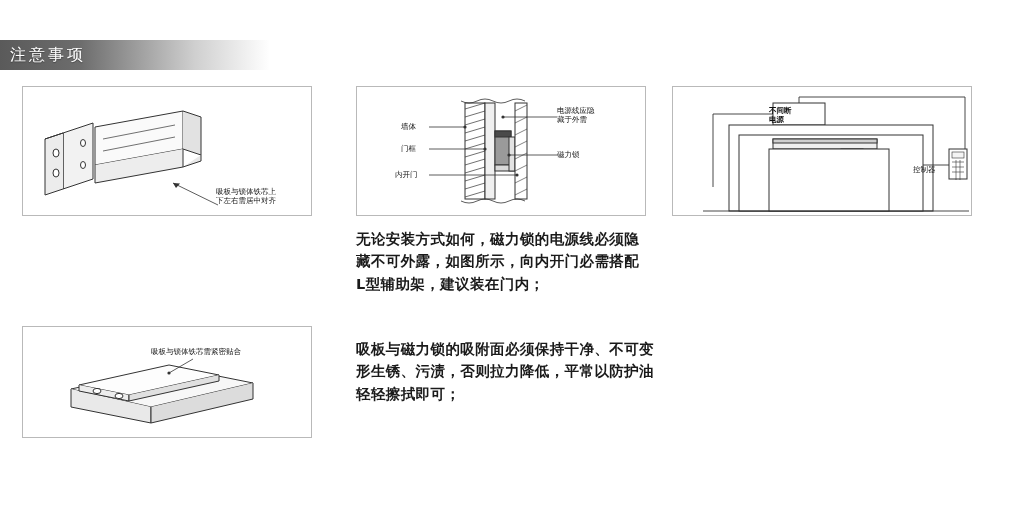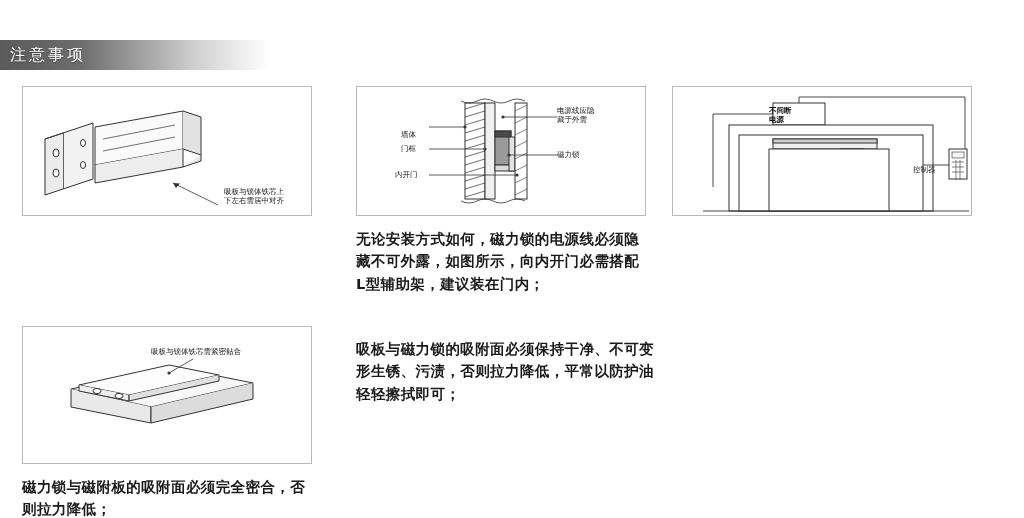--- a/index.html
+++ b/index.html
@@ -95,21 +95,21 @@
           <path d="M160 24 L178 30 L178 68 L160 62" fill="#e2e2e2"></path>
           <path d="M160 80 L178 74 L178 68" fill="#e8e8e8"></path>
 
           <path d="M80 52 L152 38" stroke-width=".7"></path>
           <path d="M80 64 L152 50" stroke-width=".7"></path>
 
           <path d="M150 96 L195 118" stroke-width=".8"></path>
           <path d="M150 96 l7 .5 l-4 4.5 Z" fill="#333" stroke="none"></path>
         </g>
       </svg>
-      <div class="lbl" style="left:193px; top:100px;margin-left:8px;">吸板与锁体铁芯上<br>下左右需居中对齐</div>
+      <div class="lbl" style="left:193px; top:100px;">吸板与锁体铁芯上<br>下左右需居中对齐</div>
     </div>
   </div>
 
   <div class="col col2">
     <div class="figbox fig-h130">
       <svg width="290" height="130" viewBox="0 0 290 130">
         <g fill="none" stroke="#333" stroke-width="1">
 
           <rect x="108" y="16" width="20" height="96" fill="#fff"></rect>
           <g stroke-width=".7">
@@ -157,21 +157,21 @@
           <path d="M146 30 L200 30" stroke-width=".8"></path>
           <path d="M152 68 L200 68" stroke-width=".8"></path>
 
           <circle cx="108" cy="40" r="1.6" fill="#333" stroke="none"></circle>
           <circle cx="128" cy="62" r="1.6" fill="#333" stroke="none"></circle>
           <circle cx="160" cy="88" r="1.6" fill="#333" stroke="none"></circle>
           <circle cx="146" cy="30" r="1.6" fill="#333" stroke="none"></circle>
           <circle cx="152" cy="68" r="1.6" fill="#333" stroke="none"></circle>
         </g>
       </svg>
-      <div class="lbl" style="left:44px; top:35px;margin-top:8px;">墙体</div>
+      <div class="lbl" style="left:44px; top:35px;">墙体</div>
       <div class="lbl" style="left:44px; top:57px;">门框</div>
       <div class="lbl" style="left:38px; top:83px;">内开门</div>
       <div class="lbl" style="left:200px; top:19px;">电源线应隐<br>藏于外需</div>
       <div class="lbl" style="left:200px; top:63px;">磁力锁</div>
     </div>
     <div class="caption">无论安装方式如何，磁力锁的电源线必须隐藏不可外露，如图所示，向内开门必需搭配L型辅助架，建议装在门内；</div>
   </div>
 
   <div class="col col3">
     <div class="figbox fig-h130" style="width:300px;">
@@ -203,41 +203,40 @@
 
           <path d="M30 124 L296 124" stroke-width=".9"></path>
         </g>
       </svg>
       <div class="lbl" style="left:96px; top:19px; text-align:left;font-weight:bold;">不间断<br>电源</div>
       <div class="lbl" style="left:240px; top:78px;">控制器</div>
     </div>
   </div>
 
   <div class="col col1b">
-    <div class="figbox fig-h115" style="width:290px;height:138px;">
+    <div class="figbox fig-h115" style="width:290px;height:112px;">
       <svg width="290" height="118" viewBox="0 0 290 118">
         <g fill="none" stroke="#333" stroke-width="1">
 
           <path d="M48 62 L150 40 L230 56 L128 80 Z" fill="#f7f7f7"></path>
           <path d="M48 62 L48 80 L128 96 L128 80" fill="#e9e9e9"></path>
           <path d="M128 80 L128 96 L230 72 L230 56" fill="#dcdcdc"></path>
 
           <path d="M56 58 L146 38 L196 48 L106 68 Z" fill="#fdfdfd"></path>
           <path d="M56 58 L56 64 L106 74 L106 68" fill="#ededed"></path>
           <path d="M106 68 L106 74 L196 54 L196 48" fill="#e0e0e0"></path>
 
           <ellipse cx="74" cy="64" rx="4" ry="2.6" fill="#fff"></ellipse>
           <ellipse cx="96" cy="69" rx="4" ry="2.6" fill="#fff"></ellipse>
 
           <path d="M146 46 L170 32" stroke-width=".8"></path>
           <circle cx="146" cy="46" r="1.6" fill="#333" stroke="none"></circle>
         </g>
       </svg>
       <div class="lbl" style="left:128px; top:20px;">吸板与锁体铁芯需紧密贴合</div>
     </div>
-    <div class="caption">磁力锁与磁附板的吸附面必须完全密合，否则拉力降低；</div>
   </div>
 
   <div class="col col2b">
     <div class="caption" style="width:300px;">吸板与磁力锁的吸附面必须保持干净、不可变形生锈、污渍，否则拉力降低，平常以防护油轻轻擦拭即可；</div>
   </div>
 
 </div>
 
 </body></html>

